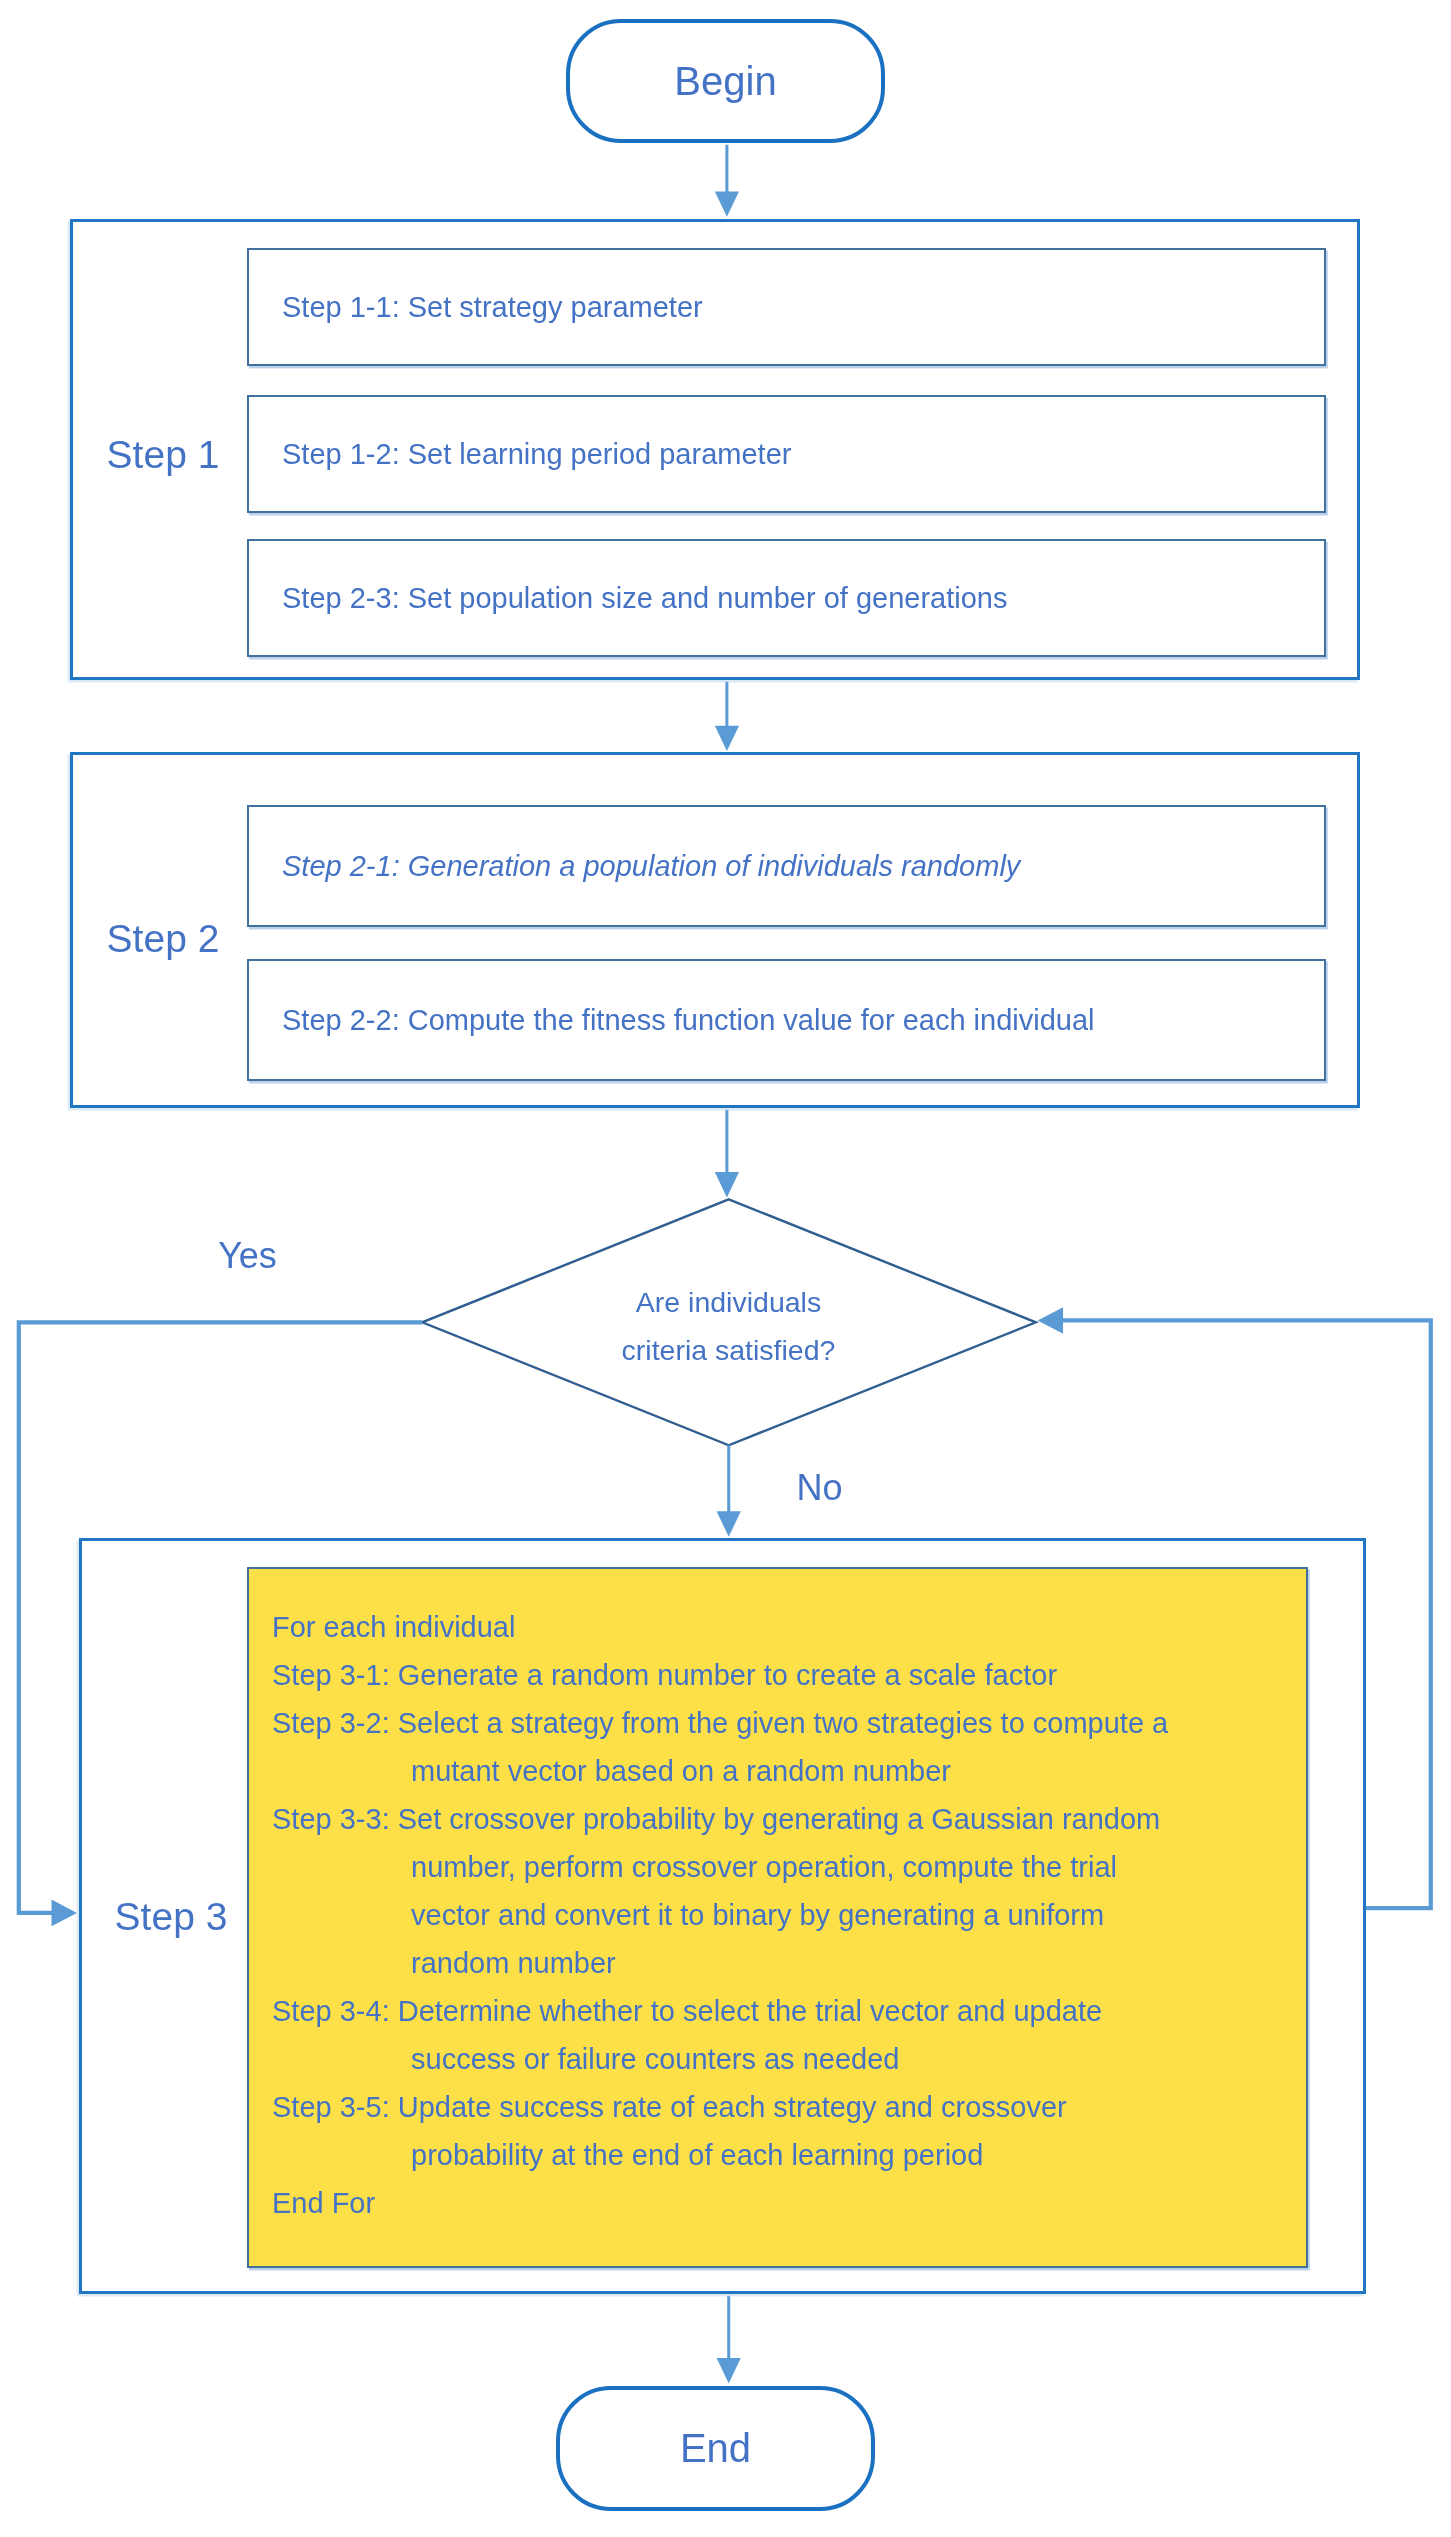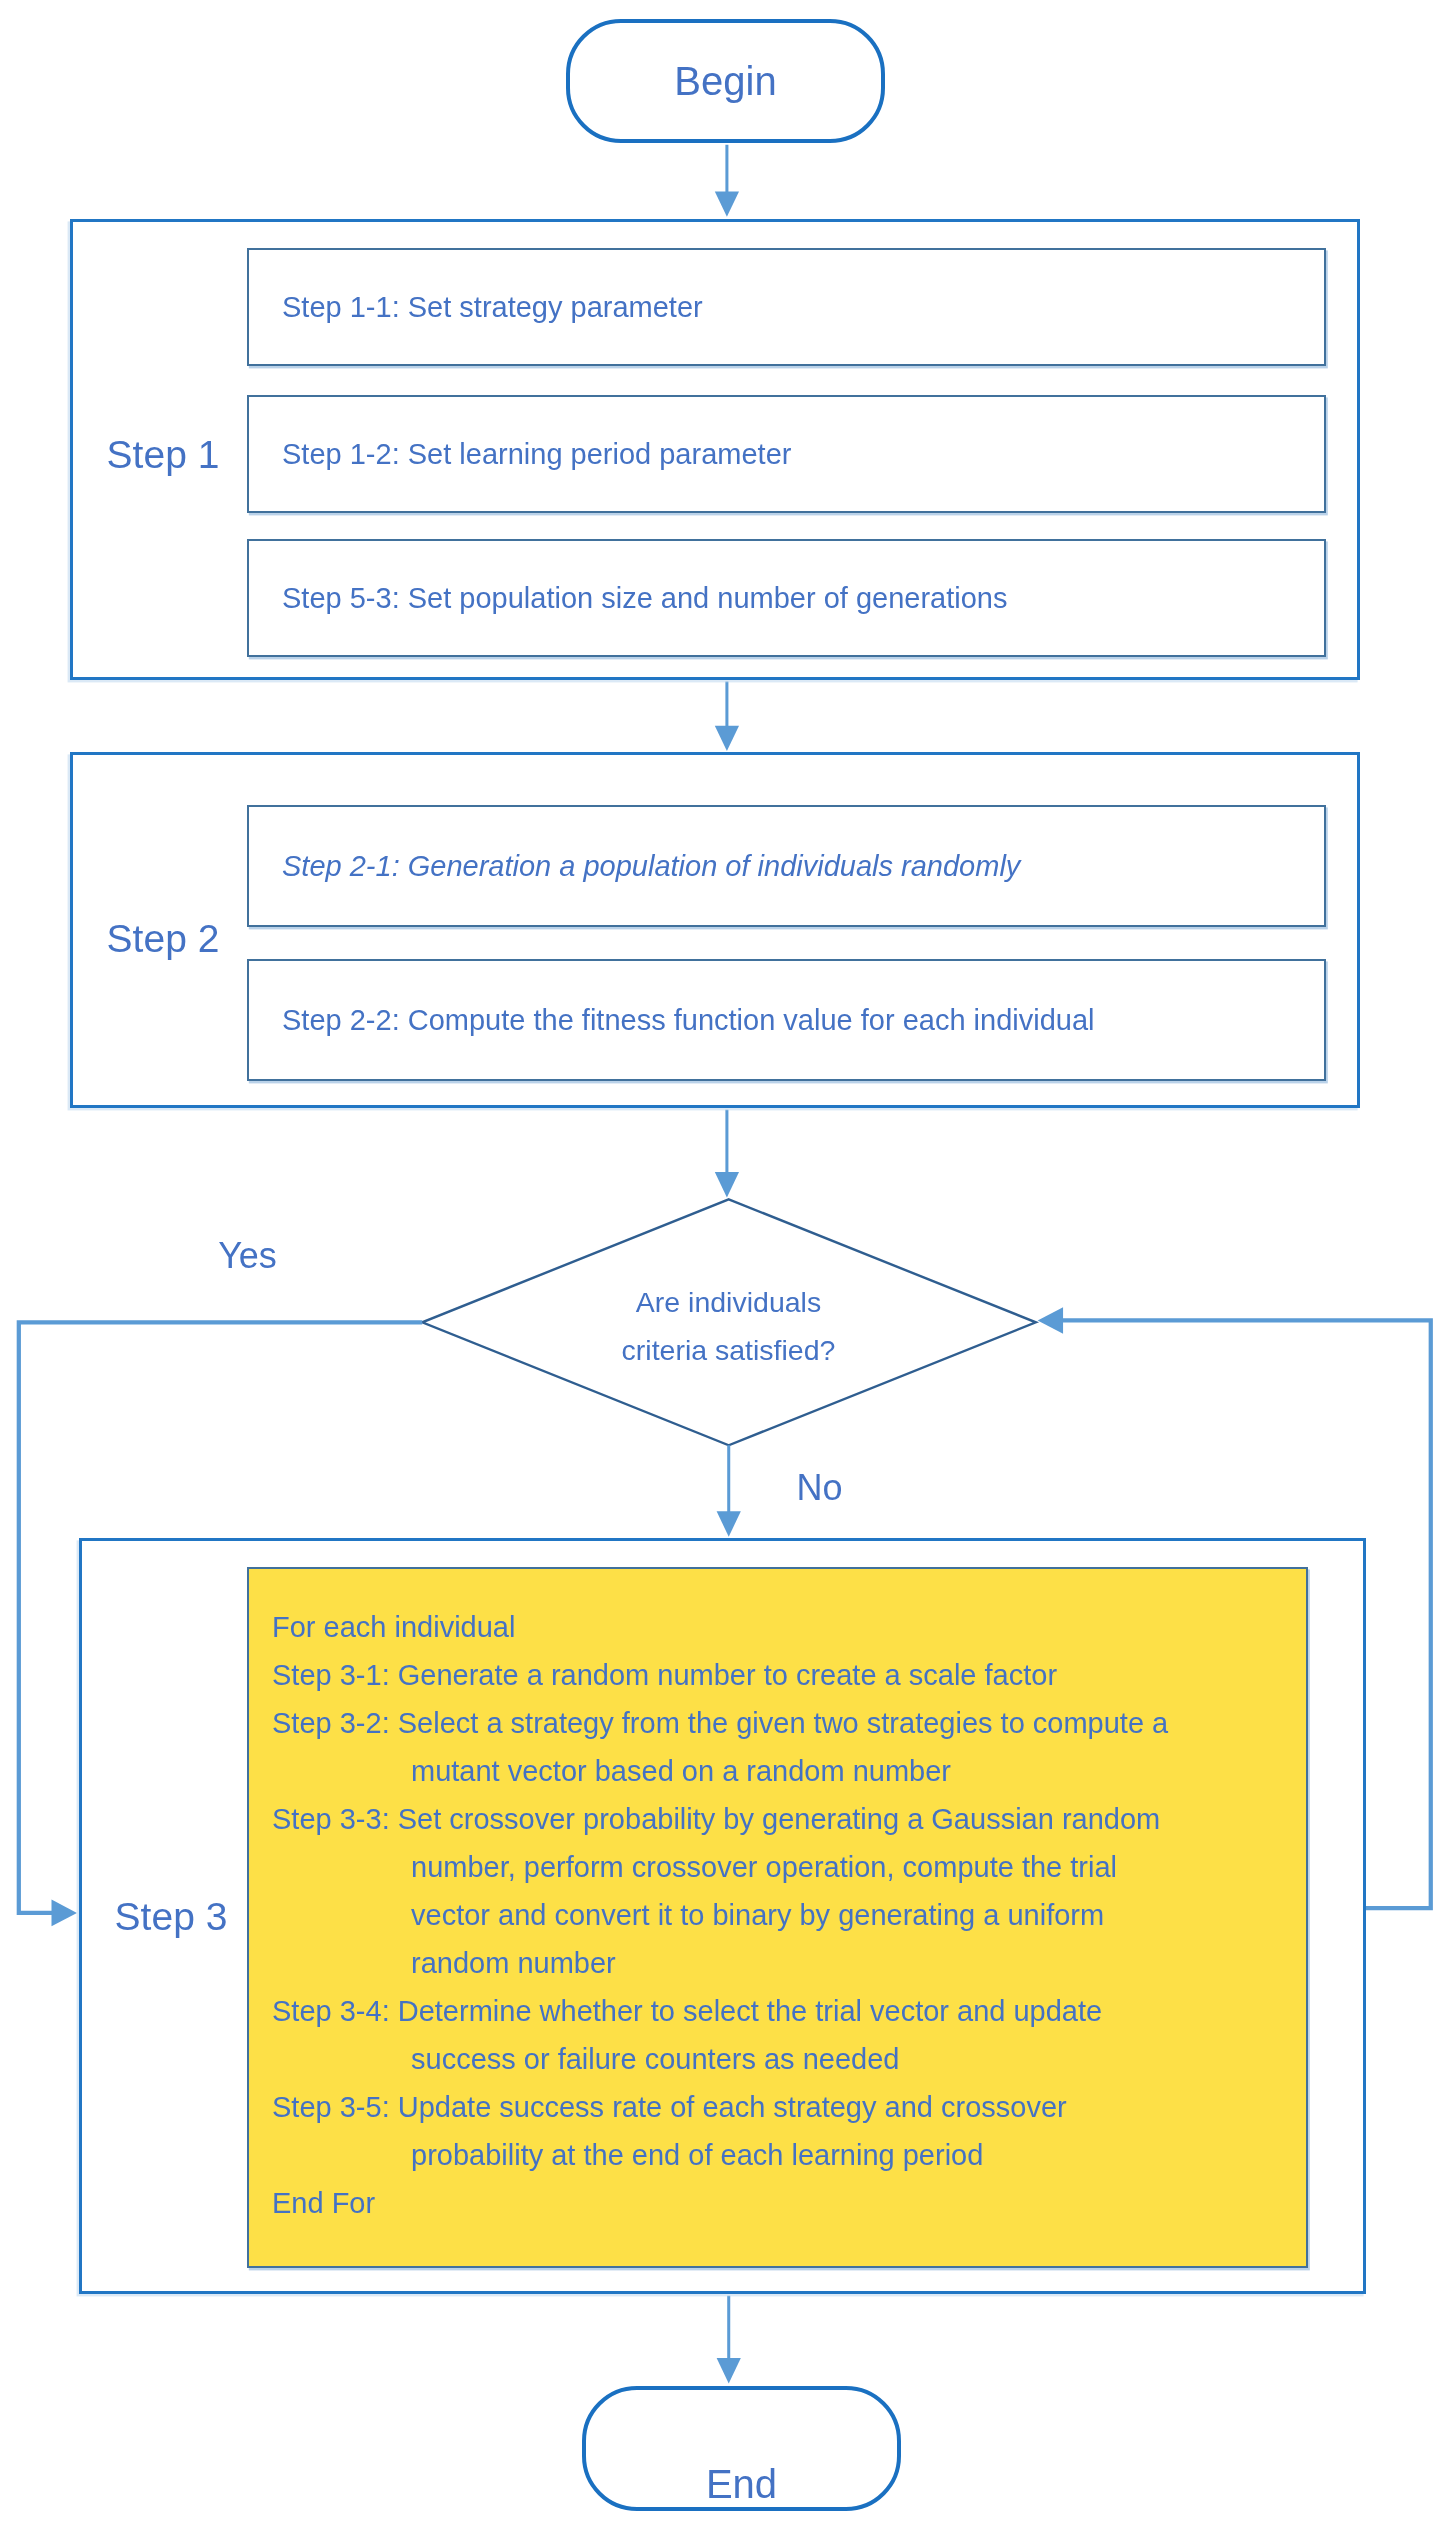--- a/index.html
+++ b/index.html
@@ -14,21 +14,21 @@
   .thick{stroke-width:7;}
   .arrowhead{fill:var(--connector,#5B9BD5);stroke:none;}
   .diamond-shape{fill:#ffffff;stroke:var(--diamond-border,#2F5E90);stroke-width:4;}
 
   .terminal{
     position:absolute;border:4.8px solid var(--terminal-border,#1A70C1);
     border-radius:55px;background:#fff;display:flex;align-items:center;justify-content:center;
     font-size:40px;color:var(--text,#4472C4);
   }
   #begin-node{left:566px;top:19.4px;width:311px;height:116px;}
-  #end-node{left:582px;top:2386px;width:311px;height:117px;align-items:flex-end;}
+  #end-node{left:556px;top:2386px;width:311px;height:117px;}
 
   .container{position:absolute;border:3.6px solid var(--container-border,#2176C4);background:#fff;
     box-shadow:-2.4px 2.4px 0 rgba(189,215,238,.55);}
   #step1-container{left:70px;top:219px;width:1284px;height:455px;}
   #step2-container{left:70px;top:752px;width:1284px;height:350px;}
   #step3-container{left:79px;top:1538px;width:1281px;height:750px;}
 
   .step-label{position:absolute;font-size:39px;text-align:center;width:170px;color:var(--text,#4472C4);}
   #step1-label{left:78px;top:433px;}
   #step2-label{left:78px;top:917px;}
@@ -98,21 +98,21 @@
 
   <div class="container" id="step1-container"></div>
   <div class="step-label" id="step1-label">Step 1</div>
   <div class="inner-box" id="box-1-1">
     <span class="box-text">Step 1-1: Set strategy parameter</span>
   </div>
   <div class="inner-box" id="box-1-2">
     <span class="box-text">Step 1-2: Set learning period parameter</span>
   </div>
   <div class="inner-box" id="box-1-3">
-    <span class="box-text">Step 5-3: Set population size and number of generations</span>
+    <span class="box-text">Step 2-3: Set population size and number of generations</span>
   </div>
 
   <div class="container" id="step2-container"></div>
   <div class="step-label" id="step2-label">Step 2</div>
   <div class="inner-box" id="box-2-1">
     <span class="box-text">Step 2-1: Generation a population of individuals randomly</span>
   </div>
   <div class="inner-box" id="box-2-2">
     <span class="box-text">Step 2-2: Compute the fitness function value for each individual</span>
   </div>

